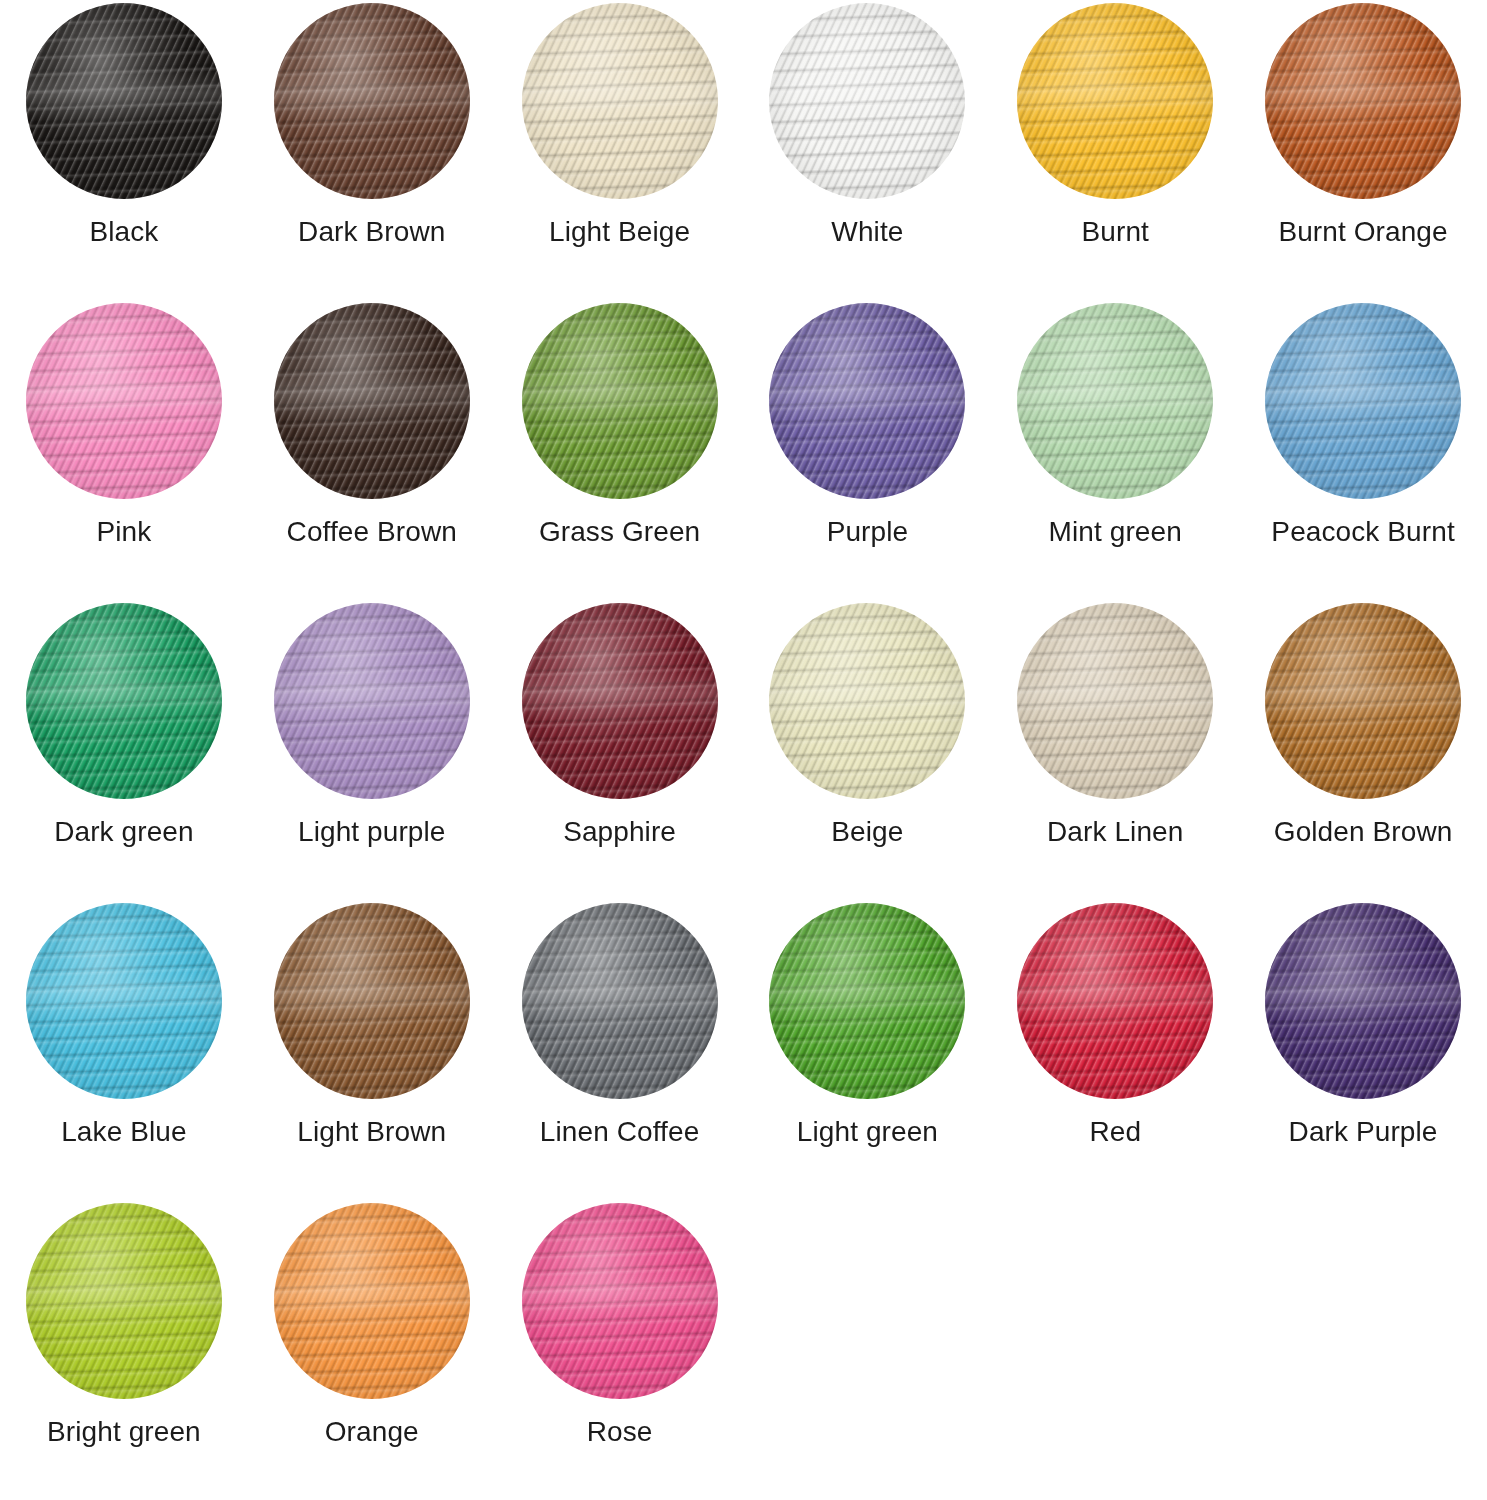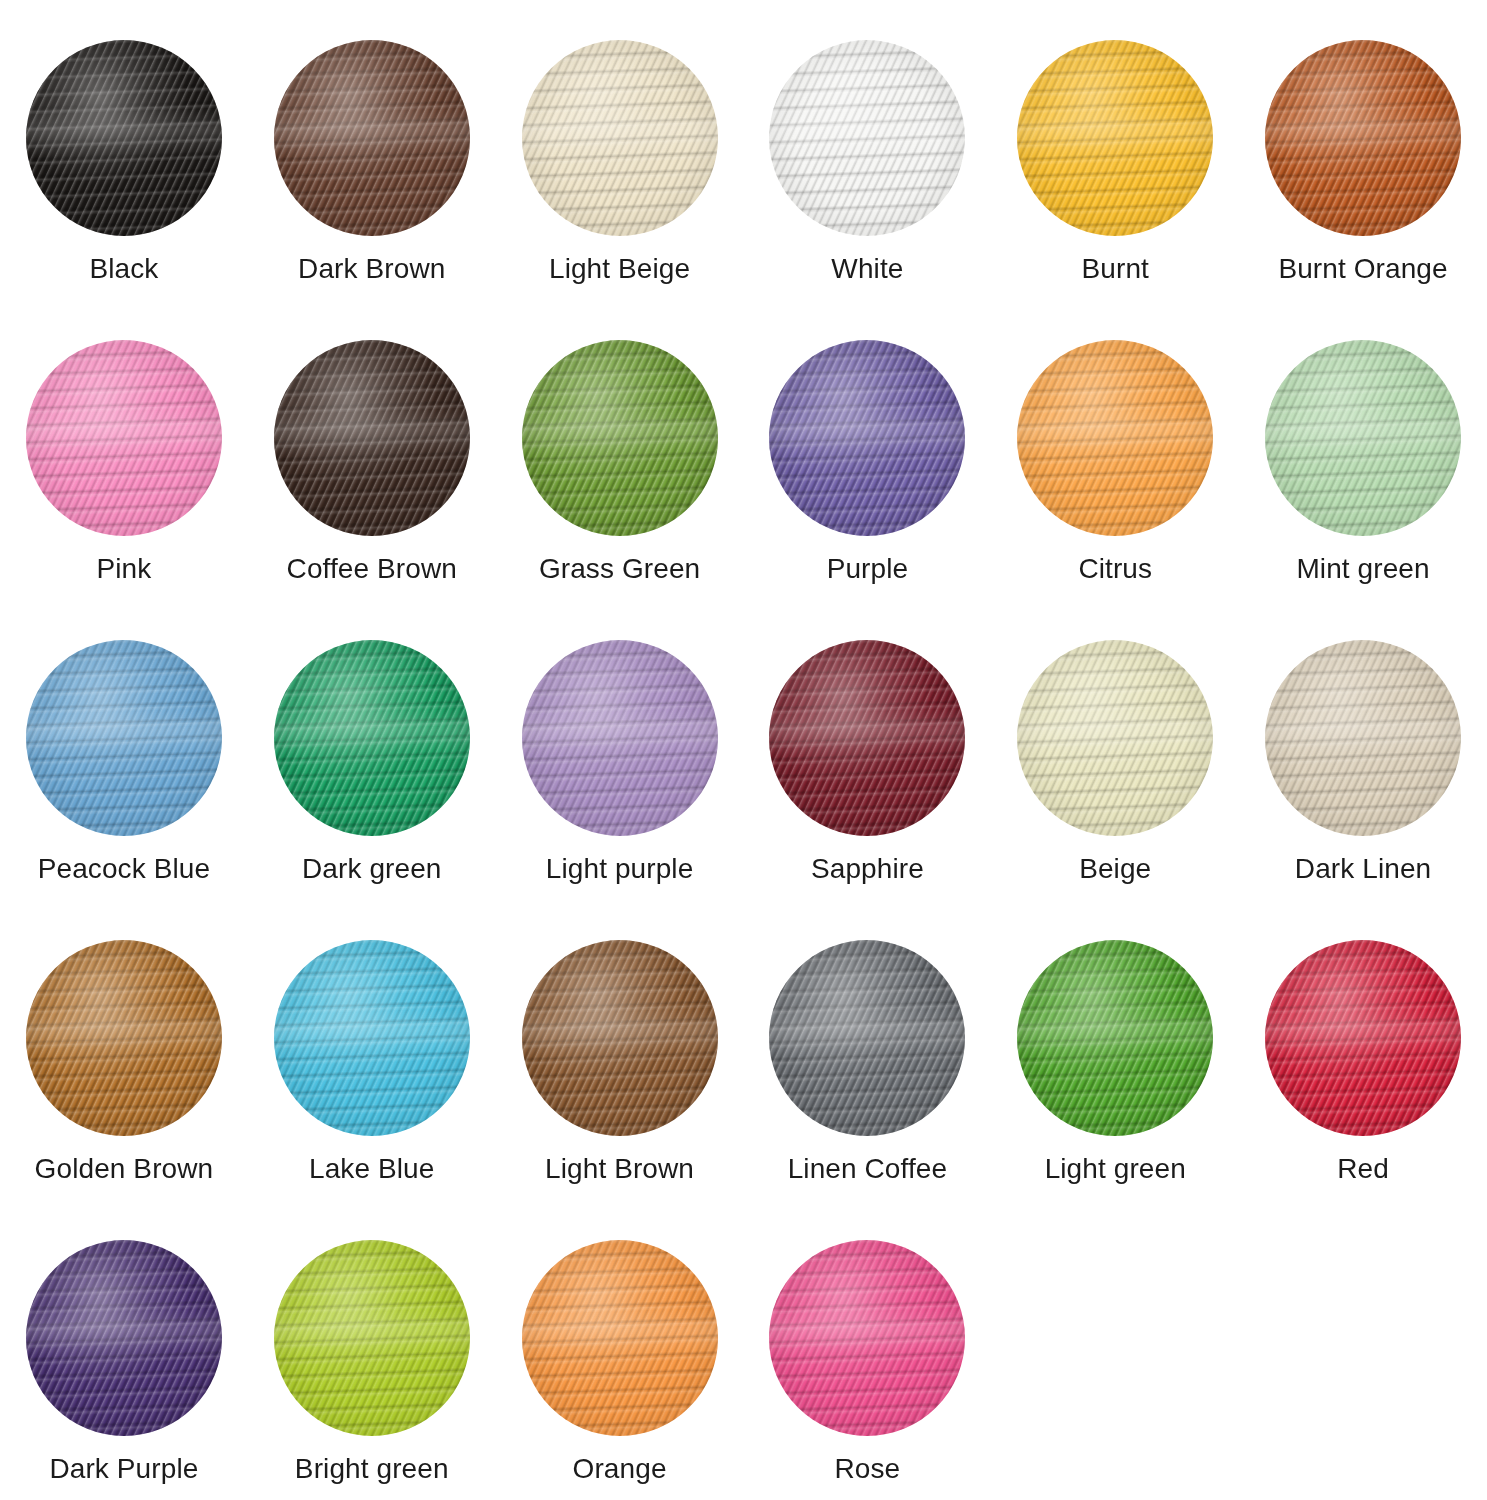--- a/index.html
+++ b/index.html
@@ -22,21 +22,20 @@
     height: 1500px;
     box-sizing: border-box;
   }
 
   .swatch-cell {
     position: relative;
     display: flex;
     flex-direction: column;
     align-items: center;
     justify-content: flex-start;
-    margin-top: 37px;
   }
 
   .spool-wrap {
     width: 196px;
     height: 196px;
     position: relative;
     margin-top: 3px;
   }
 
   
@@ -241,50 +240,39 @@
           <div class="twist"></div>
           <div class="winds"></div>
           <div class="band"></div>
           <div class="shade"></div>
         </div>
       </div>
       <div class="swatch-label">Purple</div>
     </div>
     <div class="swatch-cell">
       <div class="spool-wrap">
-        <div class="spool light" style="--c: #fca649;">
-          <div class="twist"></div>
-          <div class="winds"></div>
-          <div class="band"></div>
-          <div class="shade"></div>
-        </div>
-      </div>
-      <div class="swatch-label">Citrus</div>
-    </div>
-    <div class="swatch-cell">
-      <div class="spool-wrap">
         <div class="spool light" style="--c: #b6dcb0;">
           <div class="twist"></div>
           <div class="winds"></div>
           <div class="band"></div>
           <div class="shade"></div>
         </div>
       </div>
       <div class="swatch-label">Mint green</div>
     </div>
     <div class="swatch-cell">
       <div class="spool-wrap">
         <div class="spool light" style="--c: #6aa7d4;">
           <div class="twist"></div>
           <div class="winds"></div>
           <div class="band"></div>
           <div class="shade"></div>
         </div>
       </div>
-      <div class="swatch-label">Peacock Blue</div>
+      <div class="swatch-label">Peacock Burnt</div>
     </div>
     <div class="swatch-cell">
       <div class="spool-wrap">
         <div class="spool dark" style="--c: #18a163;">
           <div class="twist"></div>
           <div class="winds"></div>
           <div class="band"></div>
           <div class="shade"></div>
         </div>
       </div>

